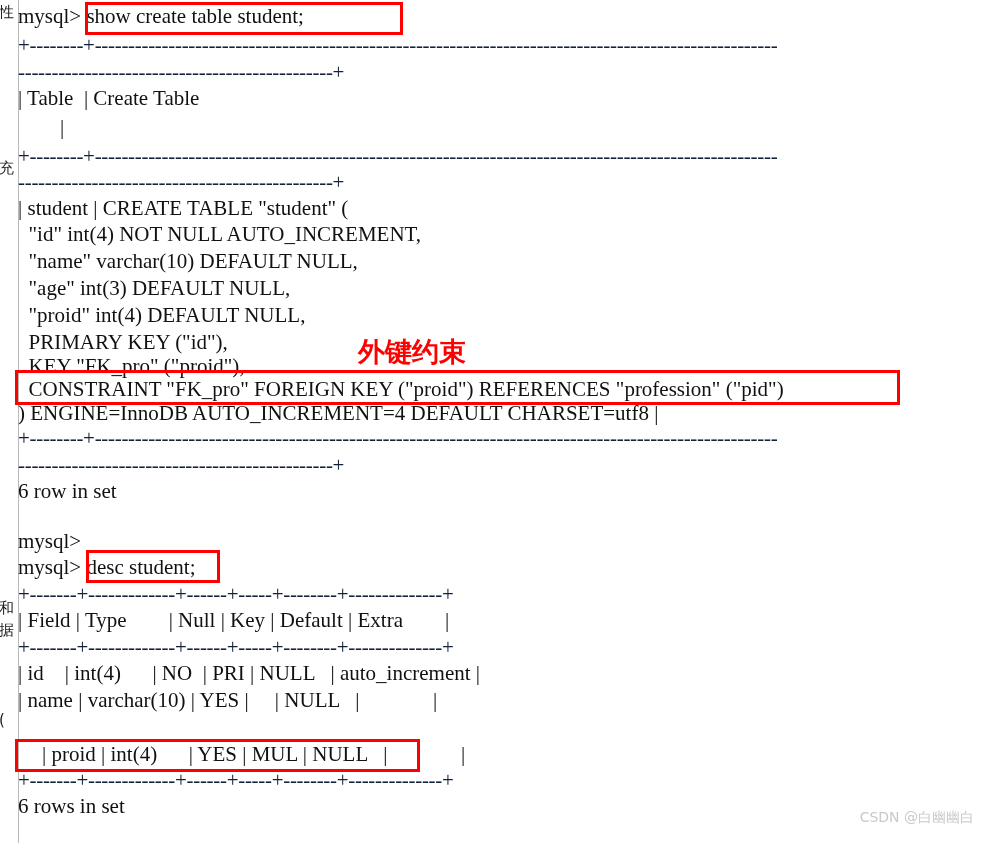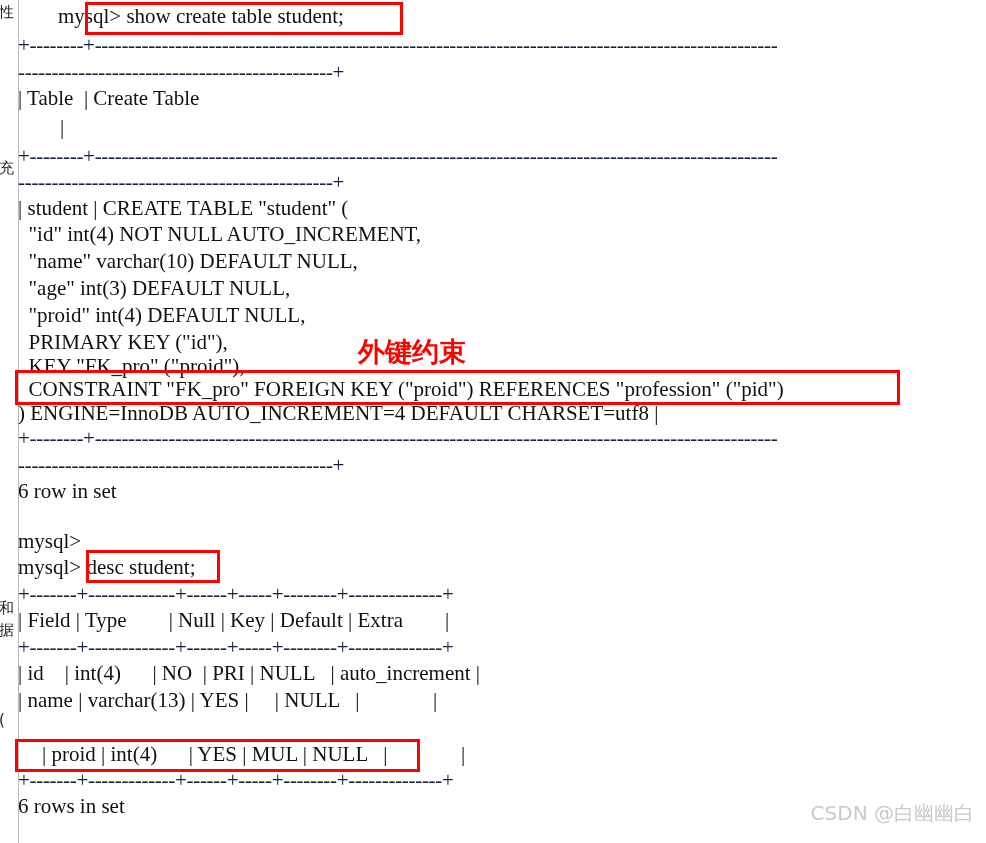--- a/index.html
+++ b/index.html
@@ -71,42 +71,42 @@
     line-height:26px;
     white-space:pre;
   }
 
   
   .watermark{
     position:absolute;
     right:12px;bottom:16px;
     color:#c9c9c9;
     font-family:"DejaVu Sans", sans-serif;
-    font-size:20px;
+    font-size:14px;
     white-space:pre;
   }
 </style>
 </head>
 <body>
 
 <div id="stage">
 
   <div class="doc-rule"></div>
 
   <div class="margin-char" style="top:4px;">性</div>
   <div class="margin-char" style="top:160px;">充</div>
   <div class="margin-char" style="top:600px;">和</div>
   <div class="margin-char" style="top:622px;">据</div>
   <div class="margin-char" style="top:712px;">(</div>
 
   <div class="term">
 
     
 
-    <div class="line" style="top:2px;margin-left:40px;">mysql&gt; show create table student;</div>
+    <div class="line" style="top:2px;">mysql&gt; show create table student;</div>
     <div class="line rule-line" style="top:31px;">+--------+------------------------------------------------------------------------------------------------------</div>
     <div class="line rule-line" style="top:58px;">-----------------------------------------------+</div>
     <div class="line" style="top:84px;">| Table  | Create Table</div>
     <div class="line" style="top:113px;">        |</div>
     <div class="line rule-line" style="top:142px;">+--------+------------------------------------------------------------------------------------------------------</div>
     <div class="line rule-line" style="top:168px;">-----------------------------------------------+</div>
     <div class="line" style="top:194px;">| student | CREATE TABLE "student" (</div>
     <div class="line" style="top:220px;">  "id" int(4) NOT NULL AUTO_INCREMENT,</div>
     <div class="line" style="top:247px;">  "name" varchar(10) DEFAULT NULL,</div>
     <div class="line" style="top:274px;">  "age" int(3) DEFAULT NULL,</div>
@@ -118,21 +118,21 @@
     <div class="line rule-line" style="top:424px;">+--------+------------------------------------------------------------------------------------------------------</div>
     <div class="line rule-line" style="top:451px;">-----------------------------------------------+</div>
     <div class="line" style="top:477px;">6 row in set</div>
     <div class="line" style="top:505px;"></div>
     <div class="line" style="top:527px;">mysql&gt;</div>
     <div class="line" style="top:553px;">mysql&gt; desc student;</div>
     <div class="line rule-line" style="top:580px;">+-------+-------------+------+-----+--------+--------------+</div>
     <div class="line" style="top:606px;">| Field | Type        | Null | Key | Default | Extra        |</div>
     <div class="line rule-line" style="top:633px;">+-------+-------------+------+-----+--------+--------------+</div>
     <div class="line" style="top:659px;">| id    | int(4)      | NO  | PRI | NULL   | auto_increment |</div>
-    <div class="line" style="top:686px;">| name | varchar(13) | YES |     | NULL   |              |</div>
+    <div class="line" style="top:686px;">| name | varchar(10) | YES |     | NULL   |              |</div>
     <div class="line" style="top:740px;margin-left:24px;">| proid | int(4)      | YES | MUL | NULL   |              |</div>
     <div class="line rule-line" style="top:766px;">+-------+-------------+------+-----+--------+--------------+</div>
     <div class="line" style="top:792px;">6 rows in set</div>
 
   </div>
 
   <div class="redbox" style="left:85px;top:2px;width:318px;height:33px;"></div>
 
   <div class="redbox" style="left:15px;top:370px;width:885px;height:35px;"></div>
 

